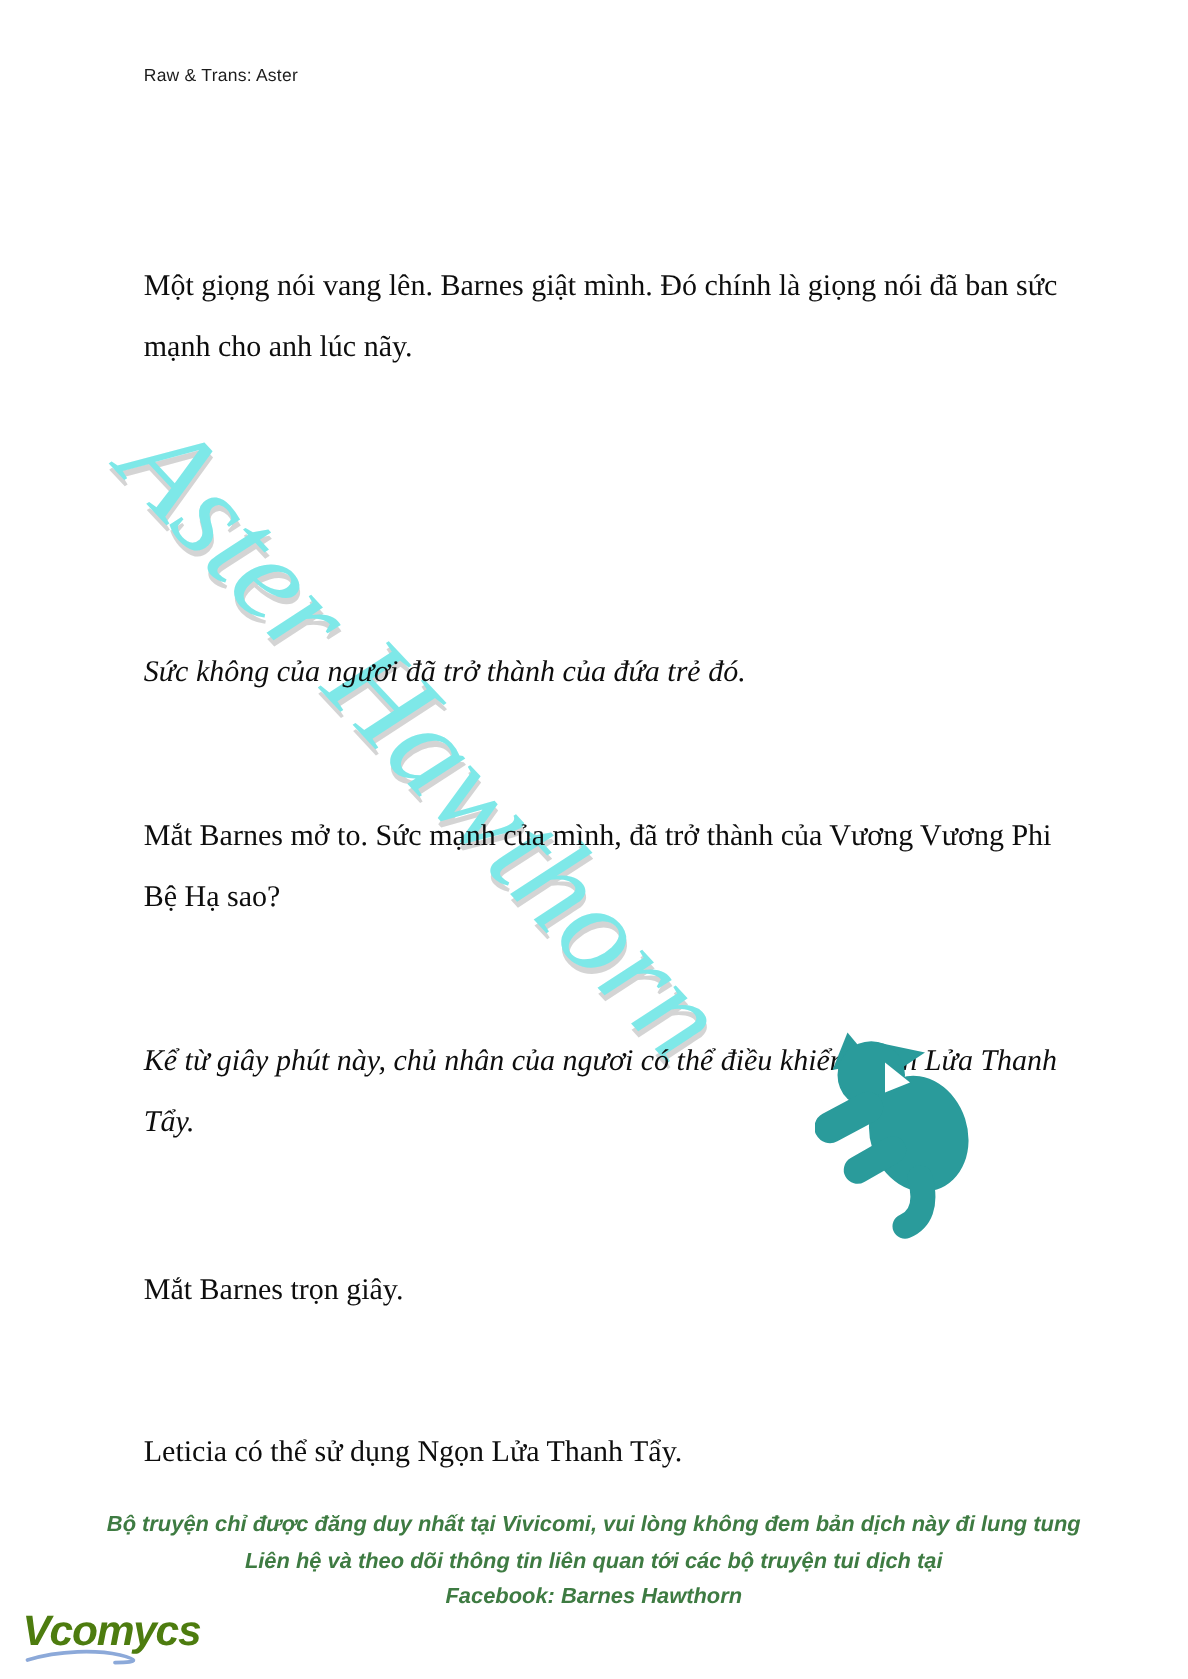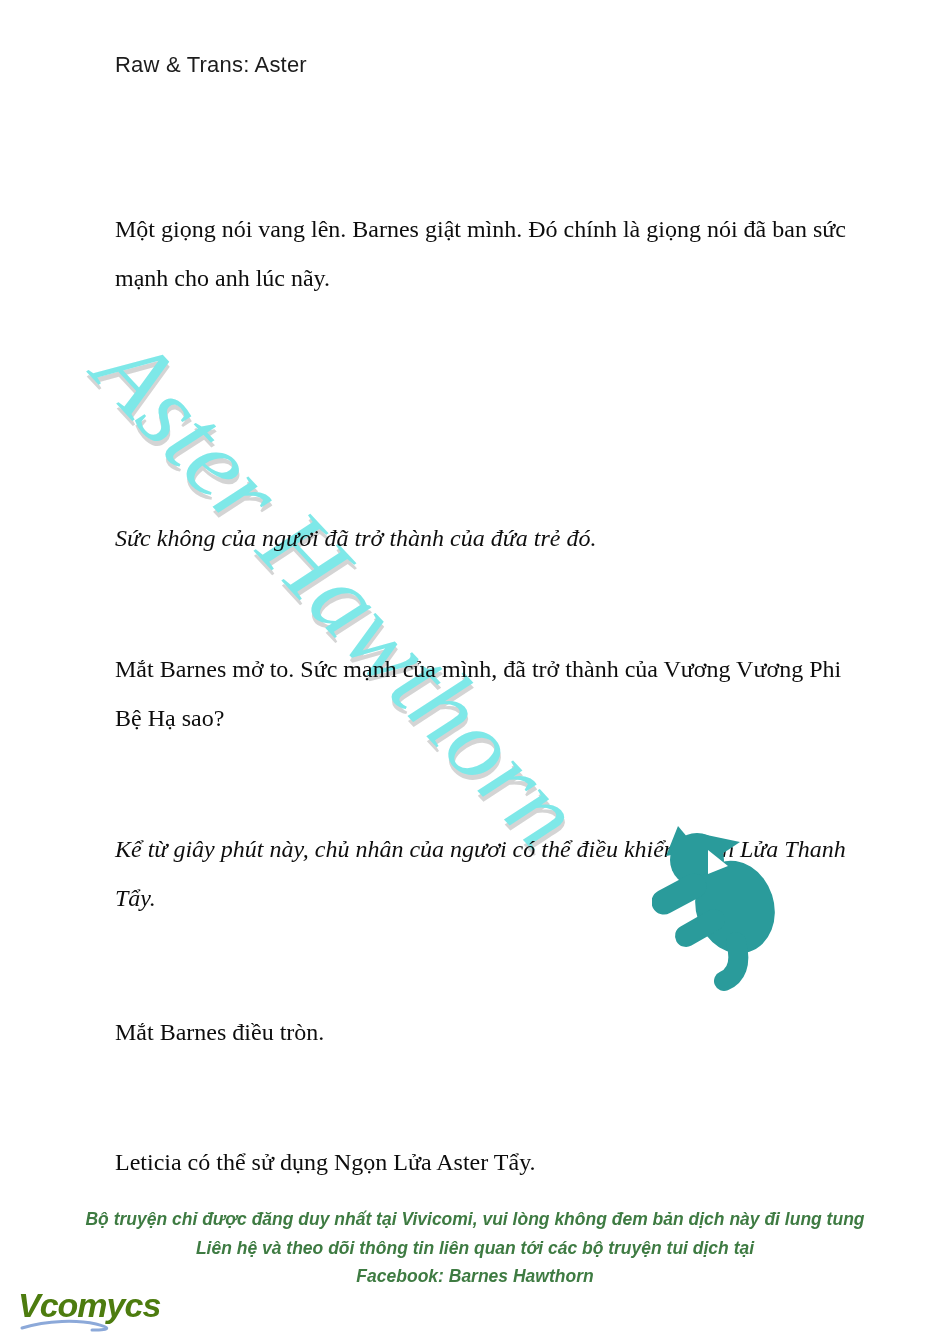--- a/index.html
+++ b/index.html
@@ -7,21 +7,21 @@
     position:relative;
     width:950px;height:1343px;
     margin:0 auto;
     background:#ffffff;
     overflow:hidden;
     font-family:"Liberation Serif","DejaVu Serif",serif;
   }
   .credit{
     position:absolute;left:115px;top:52px;
     font-family:"Liberation Sans","DejaVu Sans",sans-serif;
-    font-size:22px;color:#1c1c1c;letter-spacing:0.2px;
+    font-size:14px;color:#1c1c1c;letter-spacing:0.2px;
   }
   .watermark{
     position:absolute;left:158px;top:312px;
     font-size:102px;font-style:italic;
     font-family:"Liberation Serif","DejaVu Serif",serif;
     white-space:nowrap;
     transform:rotate(47deg);
     transform-origin:0 0;
     color:#7ee8e8;
     text-shadow:4px 3px 0 rgba(160,160,160,0.45);
@@ -75,22 +75,22 @@
 
   <div class="credit">Raw &amp; Trans: Aster</div>
 
   <div class="watermark">Aster Hawthorn</div>
 
   <div class="content">
     <p class="para p1">Một giọng nói vang lên. Barnes giật mình. Đó chính là giọng nói đã ban sức mạnh cho anh lúc nãy.</p>
     <p class="para p3 italic">Sức không của ngươi đã trở thành của đứa trẻ đó.</p>
     <p class="para p4">Mắt Barnes mở to. Sức mạnh của mình, đã trở thành của Vương Vương Phi Bệ Hạ sao?</p>
     <p class="para p5 italic">Kể từ giây phút này, chủ nhân của ngươi có thể điều khiển Ngọn Lửa Thanh Tẩy.</p>
-    <p class="para p6">Mắt Barnes điều tròn.</p>
-    <p class="para p7">Leticia có thể sử dụng Ngọn Lửa Aster Tẩy.</p>
+    <p class="para p6">Mắt Barnes trọn giây.</p>
+    <p class="para p7">Leticia có thể sử dụng Ngọn Lửa Thanh Tẩy.</p>
   </div>
 
   <div class="cat">
     <svg width="126" height="168" viewBox="0 0 126 168" xmlns="http://www.w3.org/2000/svg">
       <g fill="#2a9b9b" stroke="none">
 
         <polygon points="26,2 46,26 14,32"></polygon>
         <polygon points="50,10 88,18 58,38"></polygon>
 
         <ellipse cx="45" cy="36" rx="27" ry="27"></ellipse>

